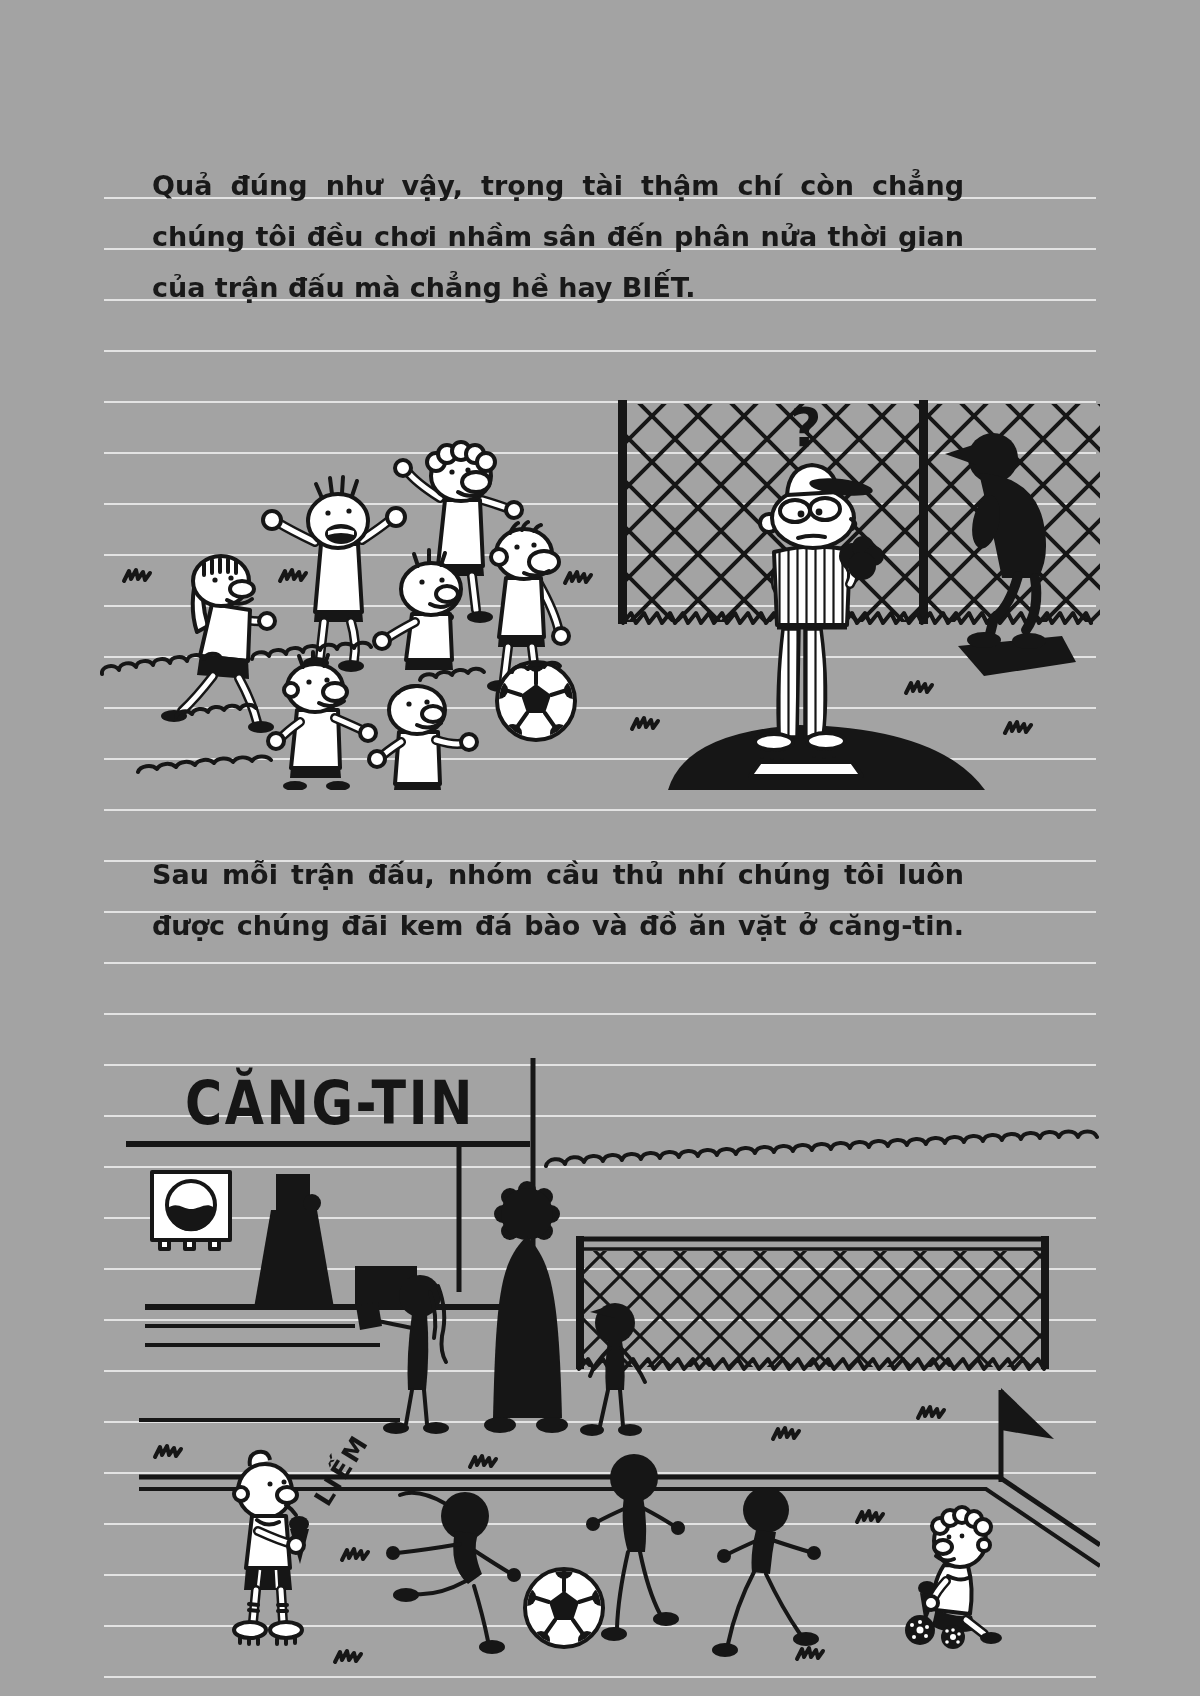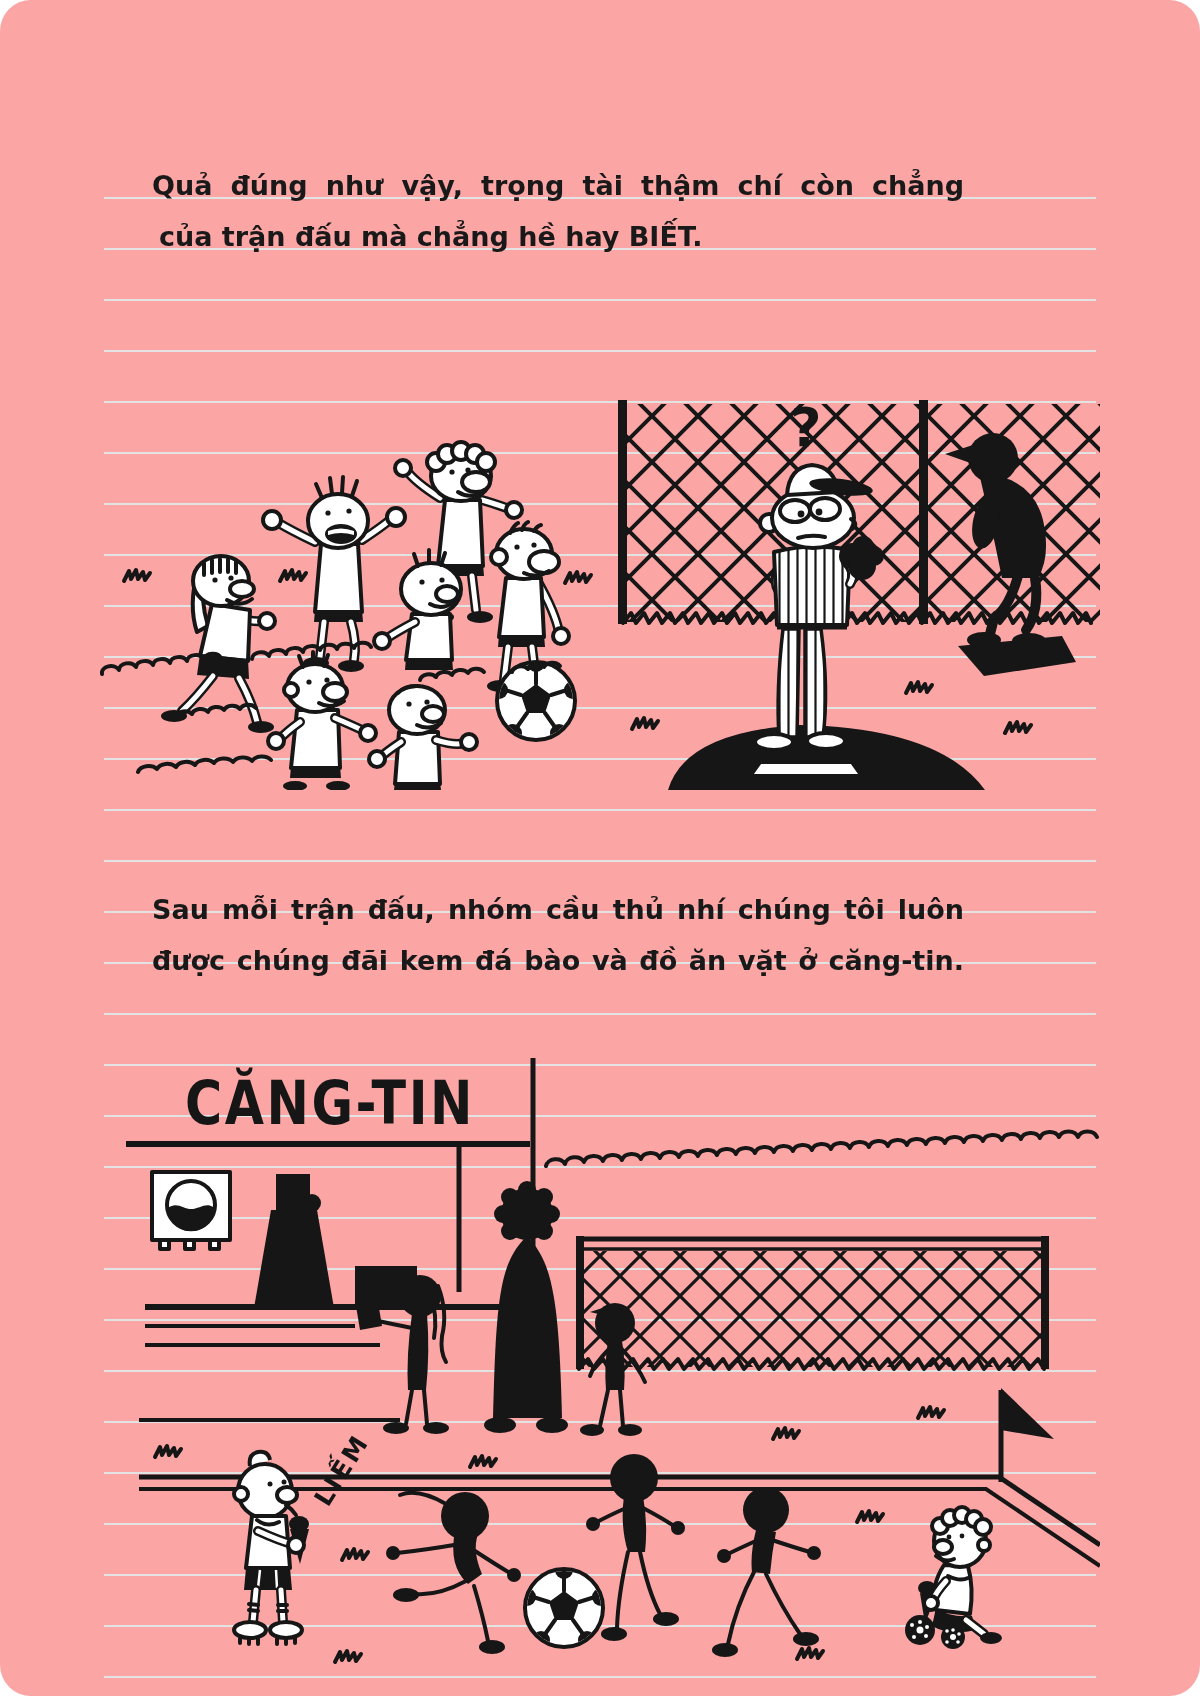--- a/index.html
+++ b/index.html
@@ -1,51 +1,52 @@
 <!DOCTYPE html>
 <html><head>
 <meta charset="utf-8">
 <style>
   html,body{margin:0;padding:0;}
   body{
     width:1200px;height:1696px;position:relative;background:#ffffff;
     font-family:"DejaVu Sans",sans-serif;overflow:hidden;
   }
-  .page{position:absolute;inset:0;background:#fca5a5;border-radius:31px;}
+  .page{position:absolute;inset:0;background:#a3a3a3;}
   .rules{
     position:absolute;left:104px;width:992px;top:197px;height:1488px;
     background:repeating-linear-gradient(to bottom,#e3e3e3 0 2px,transparent 2px 51px);
   }
   .para{
     position:absolute;left:152px;width:812px;color:#191919;
     font-size:27px;font-weight:bold;line-height:51px;
   }
   #p1{top:160px;}
-  #p2{top:884px;}
+  #p2{top:849px;}
   .tline{height:51px;text-align:justify;text-align-last:justify;}
-  .tline.left{text-align-last:left;margin-left:7px;}
+  .tline.left{text-align-last:left;}
   .illus{position:absolute;}
   #illus1{left:100px;top:370px;}
   #illus2{left:100px;top:996px;}
   svg .w{fill:#ffffff;stroke:#161616;stroke-width:4;stroke-linejoin:round;}
   svg .k{fill:#161616;stroke:none;}
   svg .s{fill:none;stroke:#161616;stroke-width:4;stroke-linecap:round;stroke-linejoin:round;}
   svg .th{fill:none;stroke:#161616;}
   svg .ol{fill:none;stroke:#161616;stroke-width:10;stroke-linecap:round;}
   svg .il{fill:none;stroke:#ffffff;stroke-width:5;stroke-linecap:round;}
   svg text{font-family:"DejaVu Sans",sans-serif;font-weight:bold;fill:#161616;}
 </style>
 </head>
 <body>
 
 <div class="page">
   <div class="rules"></div>
 
   <div class="para" id="p1">
     <div class="tline">Quả đúng như vậy, trọng tài thậm chí còn chẳng</div>
+    <div class="tline">chúng tôi đều chơi nhầm sân đến phân nửa thời gian</div>
     <div class="tline left">của trận đấu mà chẳng hề hay BIẾT.</div>
   </div>
 
   <svg class="illus" id="illus1" width="1000" height="420" viewBox="0 0 1000 420">
     <defs>
       <pattern id="mesh1" width="46" height="46" patternUnits="userSpaceOnUse">
         <path d="M0,0 L46,46 M46,0 L0,46" stroke="#161616" stroke-width="4" fill="none"></path>
       </pattern>
       <pattern id="pstripe" width="9" height="9" patternUnits="userSpaceOnUse">
         <rect width="9" height="9" fill="#ffffff"></rect>

